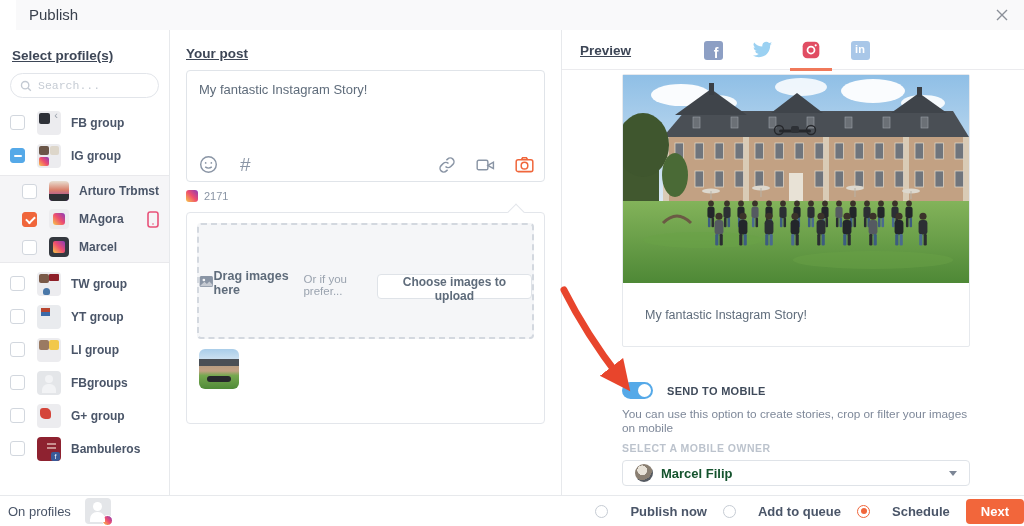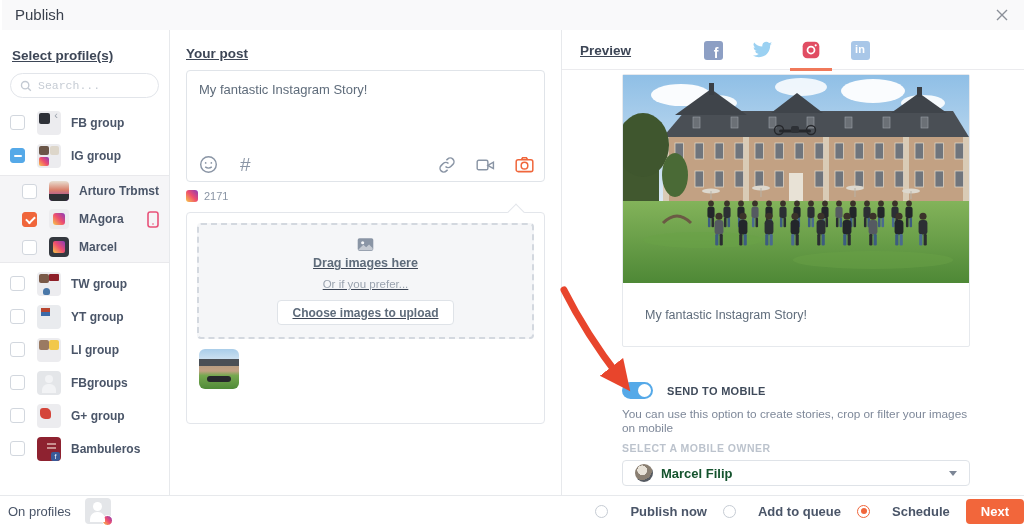--- a/index.html
+++ b/index.html
@@ -1,21 +1,21 @@
 <!DOCTYPE html>
 <html><head>
 <meta charset="utf-8">
 <style>
   * { margin:0; padding:0; box-sizing:border-box; }
   html,body { width:1024px; height:526px; }
   body { font-family:"Liberation Sans", sans-serif; background:#fff; color:#3d4656; overflow:hidden; }
   .app { position:relative; width:1024px; height:526px; background:#fff; }
 
   
-  .topbar { position:absolute; left:2px; top:0; right:0; height:34px; background:#f9f9fa; border-bottom:1px solid #ebebee; }
+  .topbar { position:absolute; left:16px; top:0; right:0; height:34px; background:#f9f9fa; border-bottom:1px solid #ebebee; }
   .topbar .title { position:absolute; left:13px; top:0; line-height:29px; font-size:15px; color:#3a414d; }
   .close-x { position:absolute; right:14px; top:7px; width:16px; height:16px; cursor:pointer; }
   .close-x svg { display:block; }
 
   
   .sidebar { position:absolute; left:0; top:30px; width:170px; bottom:31px; border-right:1px solid #e7e9ec; background:#fff; overflow:hidden; }
   .compose-col { position:absolute; left:170px; top:30px; width:392px; bottom:31px; border-right:1px solid #e7e9ec; background:#fff; }
   .preview-col { position:absolute; left:562px; top:30px; right:0; bottom:31px; background:#fff; }
 
   h2.sect { font-size:13.5px; font-weight:600; color:#3d4656;text-decoration:underline; }
@@ -78,21 +78,21 @@
   .tool { color:#8a95a5; cursor:pointer; display:flex; align-items:center; }
   .tool.hash { font-size:19px; font-weight:400; line-height:1; }
   .tool.cam { color:#f0663b; }
 
   .countrow { display:flex; align-items:center; margin-top:8px; gap:6px; }
   .mini-ig { width:12px; height:12px; border-radius:3px; background:linear-gradient(45deg,#f7c948,#ef4e6e,#8a3ab9); }
   .countrow span { font-size:11px; color:#8a95a5; }
 
   .mediapanel { margin-top:10px; height:212px; border:1px solid #e3e6eb; border-radius:4px; position:relative; background:#fff; }
   .notch { position:absolute; top:-7px; right:22px; width:12px; height:12px; background:#fff; border-left:1px solid #e3e6eb; border-top:1px solid #e3e6eb; transform:rotate(45deg); }
-  .dashed { margin:10px; height:116px; border:2px dashed #d3d8df; border-radius:4px; background:#f5f6f8; display:flex; flex-direction:column; align-items:center; justify-content:center;text-decoration:underline; }
+  .dashed { margin:10px; height:116px; border:2px dashed #d3d8df; border-radius:4px; background:#f5f6f8; display:flex; flex-direction:row; align-items:center; justify-content:center; }
   .dashed .dtitle { font-size:12.5px; font-weight:700; color:#5f6c7b; margin-top:4px; }
   .dashed .dsub { font-size:11.5px; color:#9aa3af; margin-top:8px; }
   .choosebtn { margin-top:10px; height:25px; padding:0 14px; background:#fff; border:1px solid #dfe3e8; border-radius:4px; font-family:"Liberation Sans",sans-serif; font-size:12px; font-weight:700; color:#5f6c7b; cursor:pointer; }
   .thumb { margin:9px 0 0 12px; width:40px; height:40px; border-radius:6px; overflow:hidden; cursor:pointer;
            background:linear-gradient(180deg,#a9cde9 0%,#cfe2f1 28%,#b49b80 36%,#c2a183 55%,#77a850 66%,#4f8a38 100%); position:relative; }
   .thumb::before { content:""; position:absolute; left:0; top:10px; width:100%; height:7px; background:#4a4f55; }
   .thumb::after { content:""; position:absolute; left:8px; bottom:7px; width:24px; height:6px; border-radius:3px; background:#26282c; }
 
   
   .pheader { position:relative; height:40px; border-bottom:1px solid #ebebee; }

